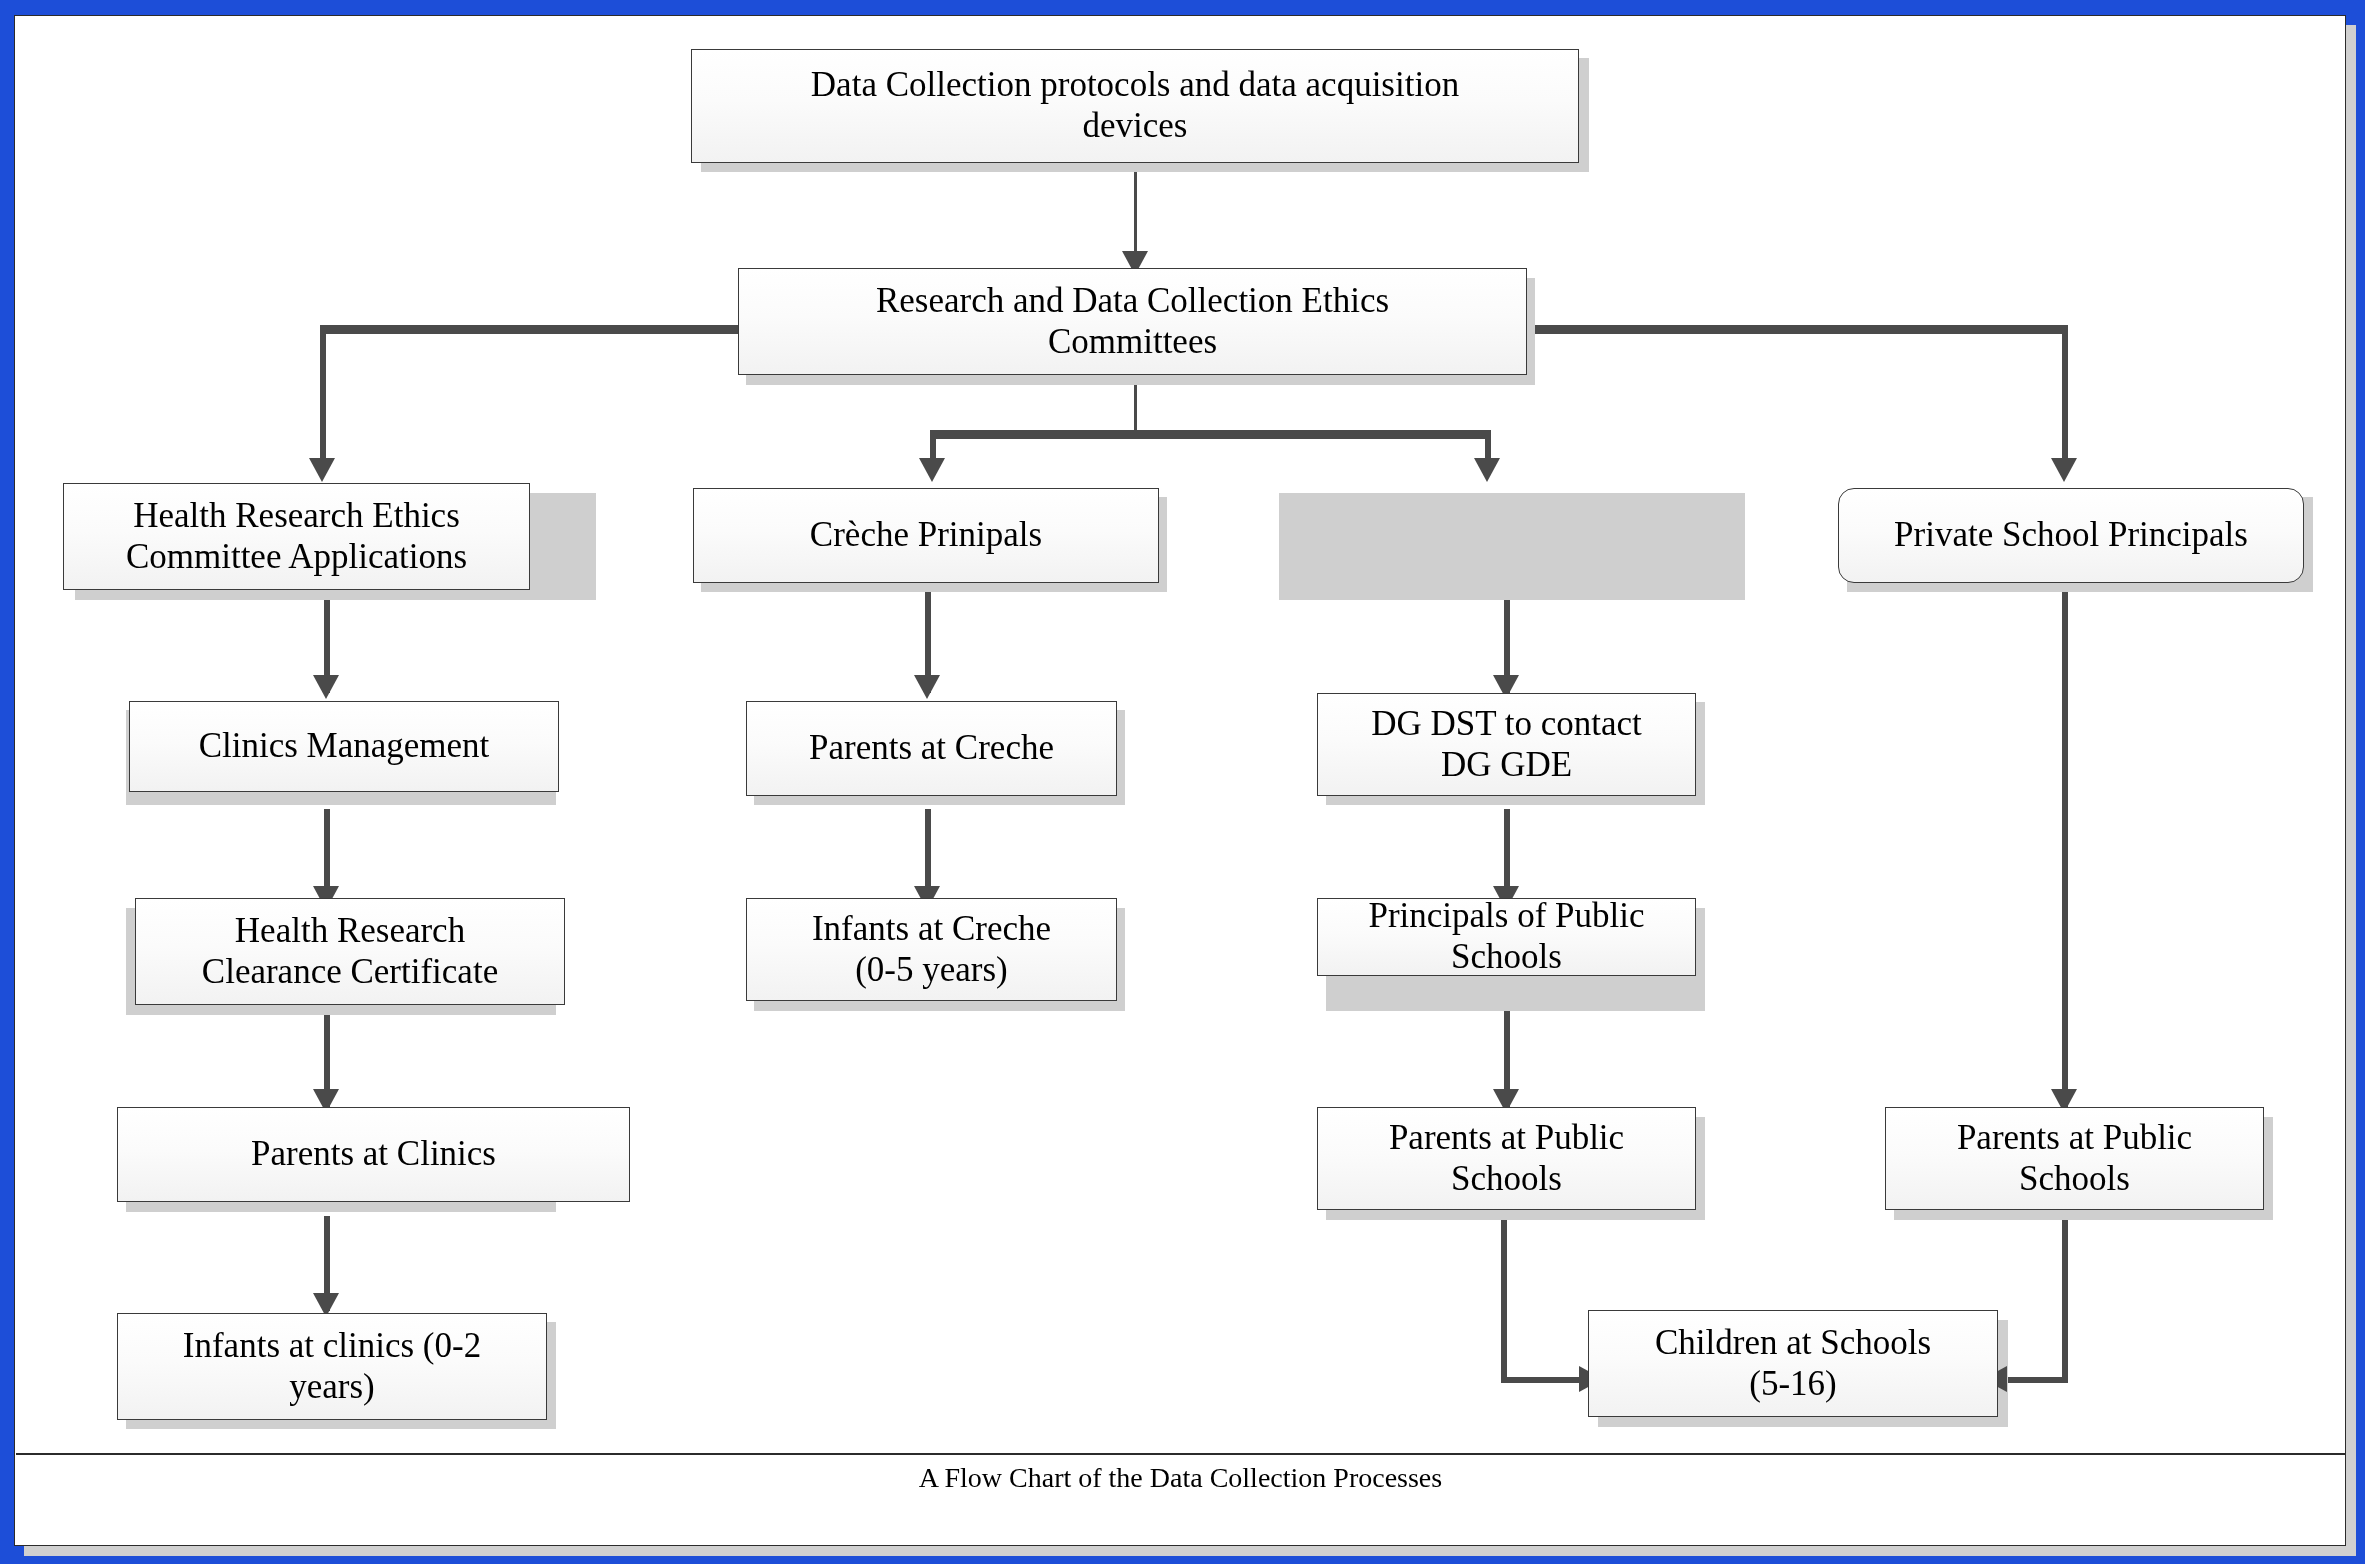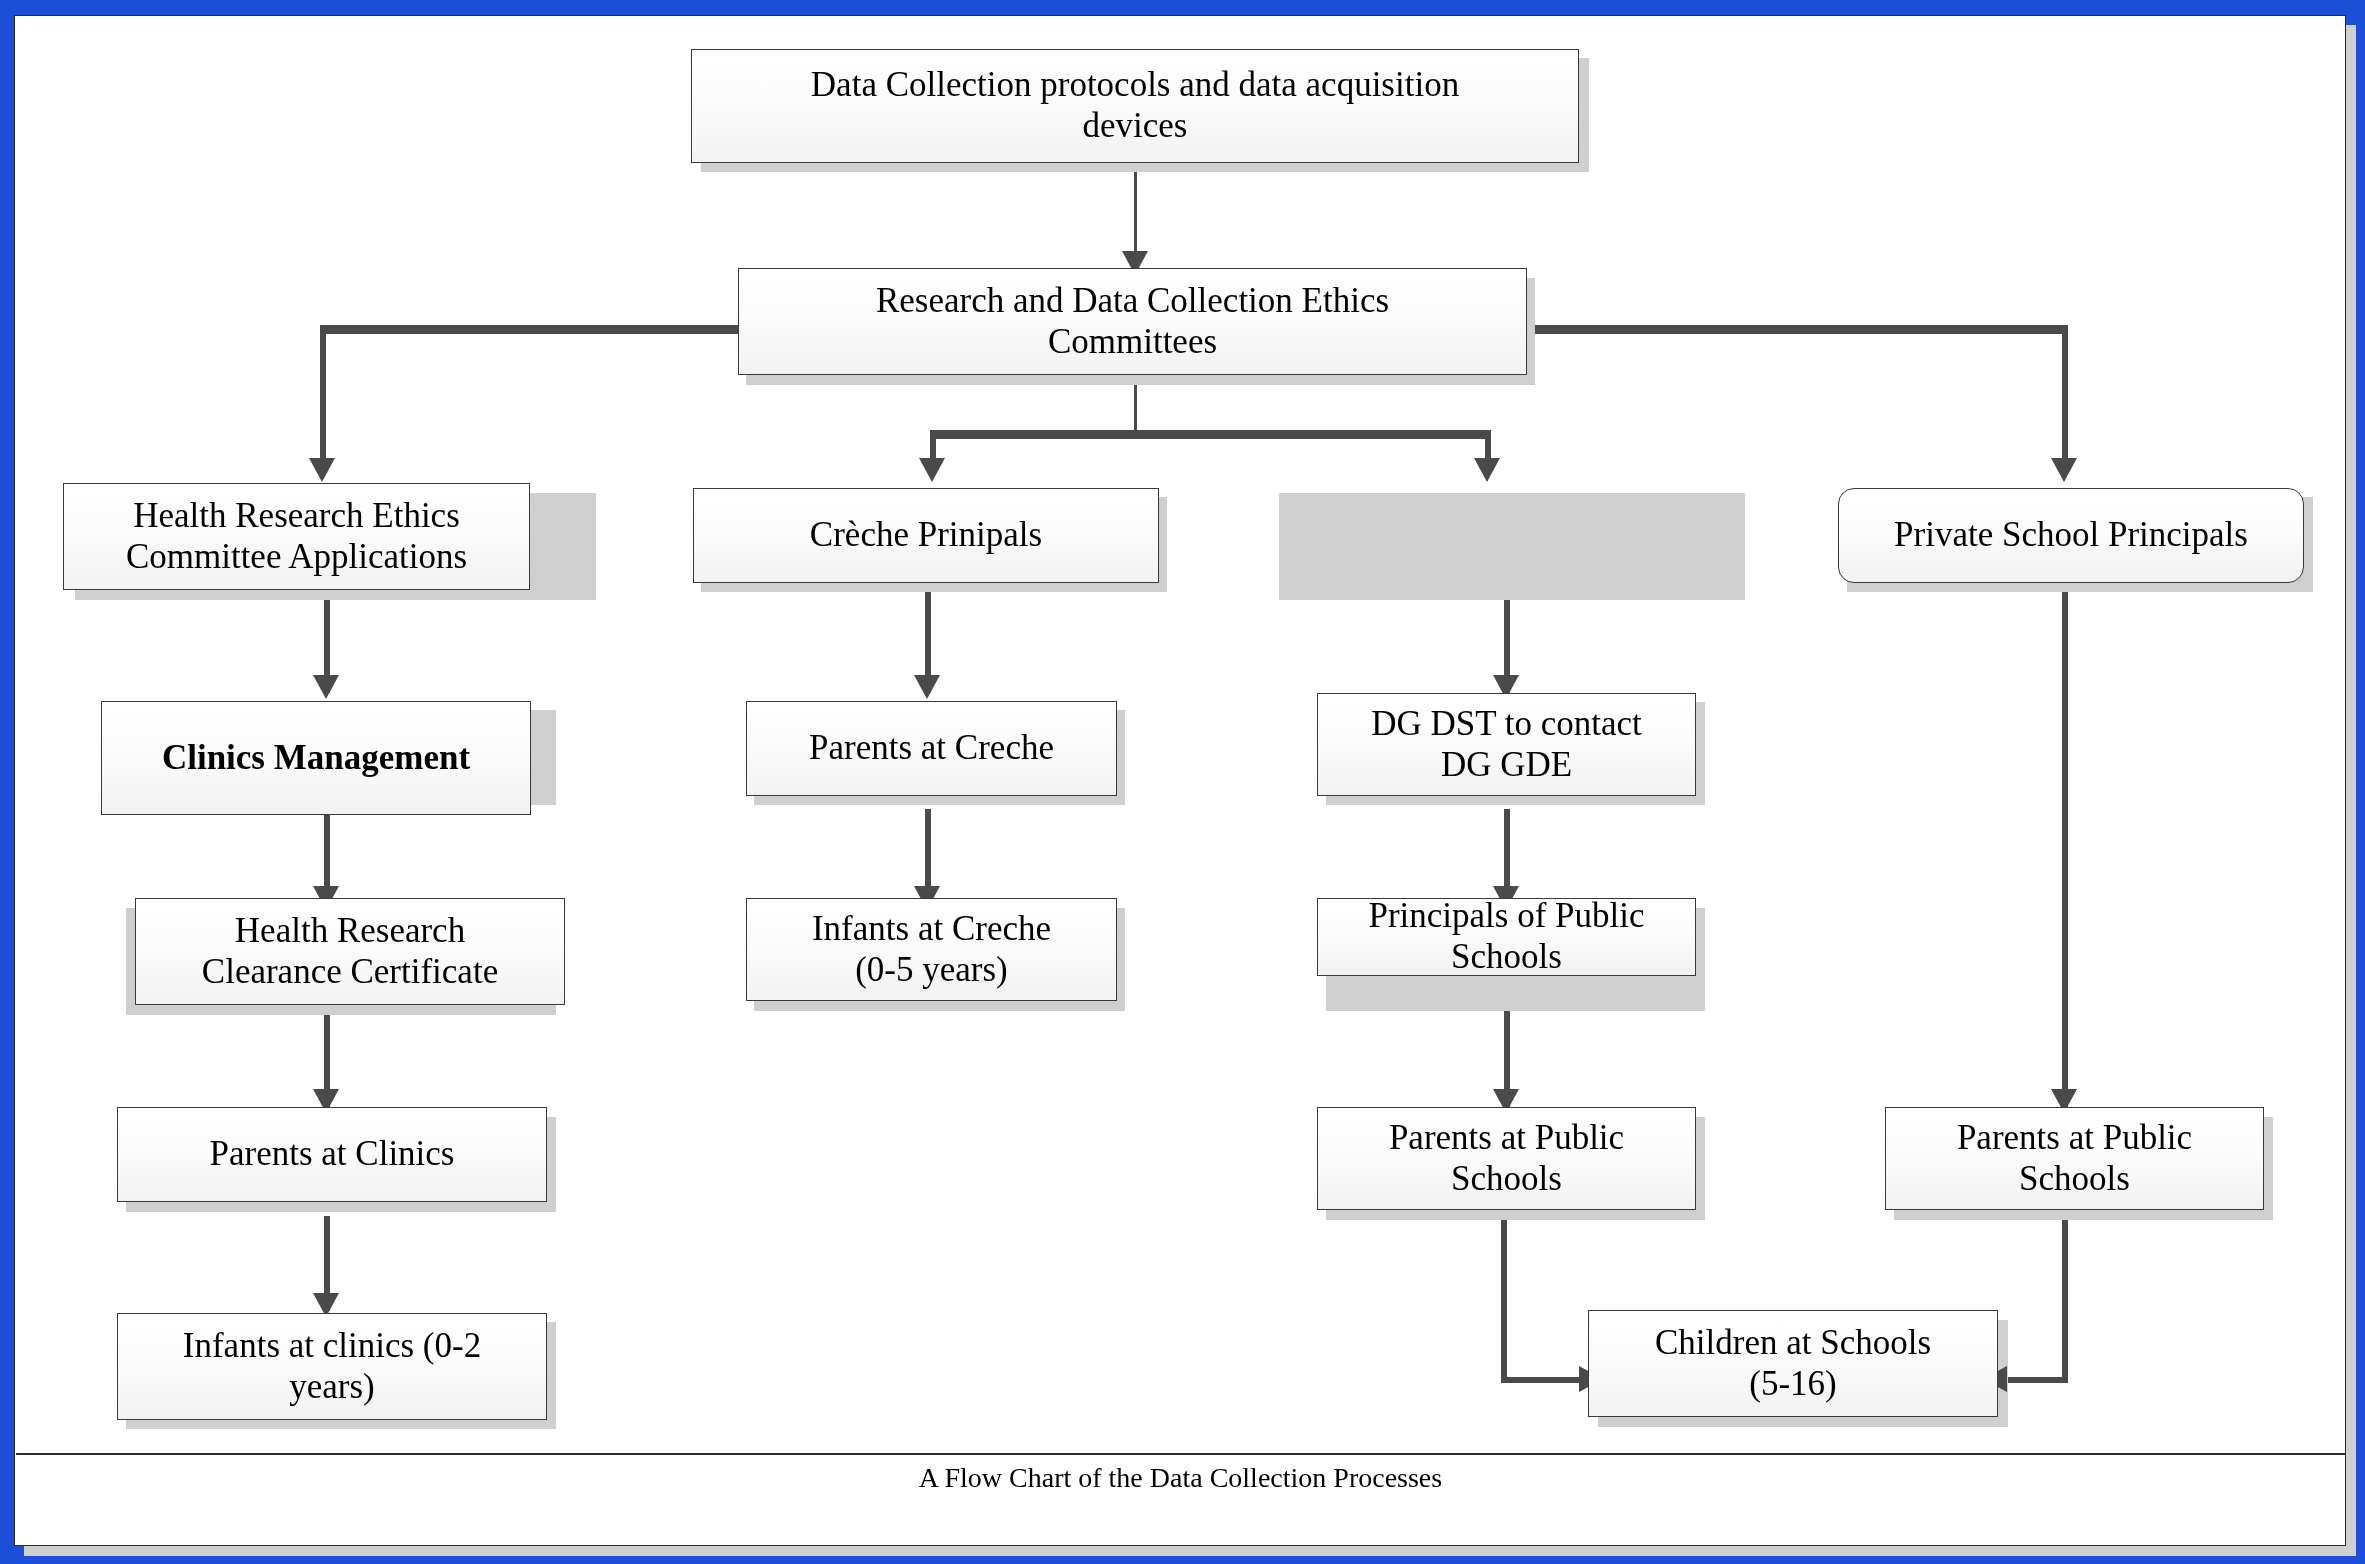--- a/index.html
+++ b/index.html
@@ -232,21 +232,21 @@
     </div>
   </div>
 
 
   <div class="node" style="left:1838px; top:488px; width:466px; height:95px;border-radius:16px;">
     <div>
       <span>Private School Principals</span>
     </div>
   </div>
 
-  <div class="node" style="left:101px; top:701px; width:430px; height:114px;font-weight:bold;">
+  <div class="node" style="left:129px; top:701px; width:430px; height:91px;">
     <div>
       <span>Clinics Management</span>
     </div>
   </div>
 
   <div class="node" style="left:746px; top:701px; width:371px; height:95px;">
     <div>
       <span>Parents at Creche</span>
     </div>
   </div>
@@ -272,21 +272,21 @@
     </div>
   </div>
 
   <div class="node" style="left:1317px; top:898px; width:379px; height:78px;">
     <div>
       <span>Principals of Public</span>
       <span>Schools</span>
     </div>
   </div>
 
-  <div class="node" style="left:117px; top:1107px; width:430px; height:95px;">
+  <div class="node" style="left:117px; top:1107px; width:513px; height:95px;">
     <div>
       <span>Parents at Clinics</span>
     </div>
   </div>
 
   <div class="node" style="left:1317px; top:1107px; width:379px; height:103px;">
     <div>
       <span>Parents at Public</span>
       <span>Schools</span>
     </div>

